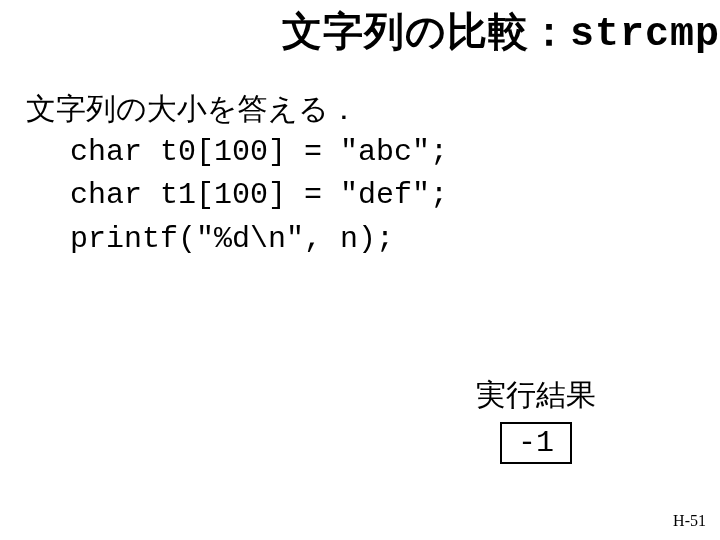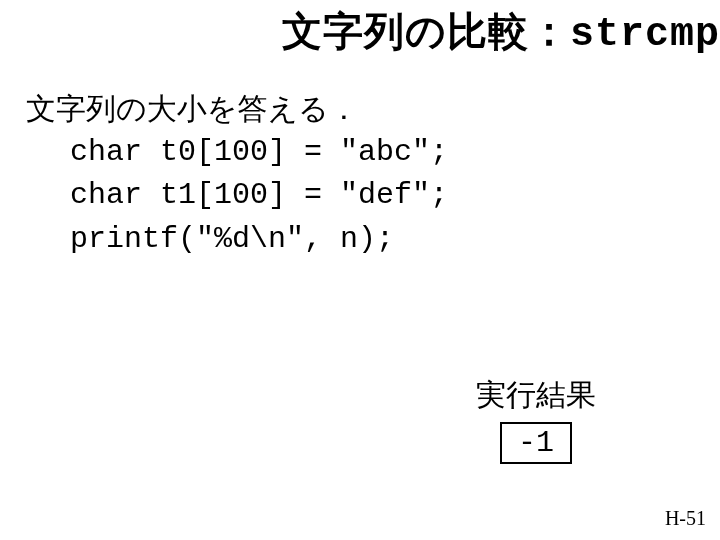--- a/index.html
+++ b/index.html
@@ -59,21 +59,21 @@
     font-family: "Courier New", monospace;
     font-size: 30px;
     padding: 2px 16px;
     min-width: 30px;
   }
   .pagenum {
     position: absolute;
     right: 14px;
     bottom: 10px;
     font-family: "Times New Roman", serif;
-    font-size: 20px;
+    font-size: 16px;
   }
 </style>
 </head>
 <body>
 
 <div class="slide">
 
   <div class="title">
     <span>文字列の比較：</span><span class="mono">strcmp</span>
   </div>

